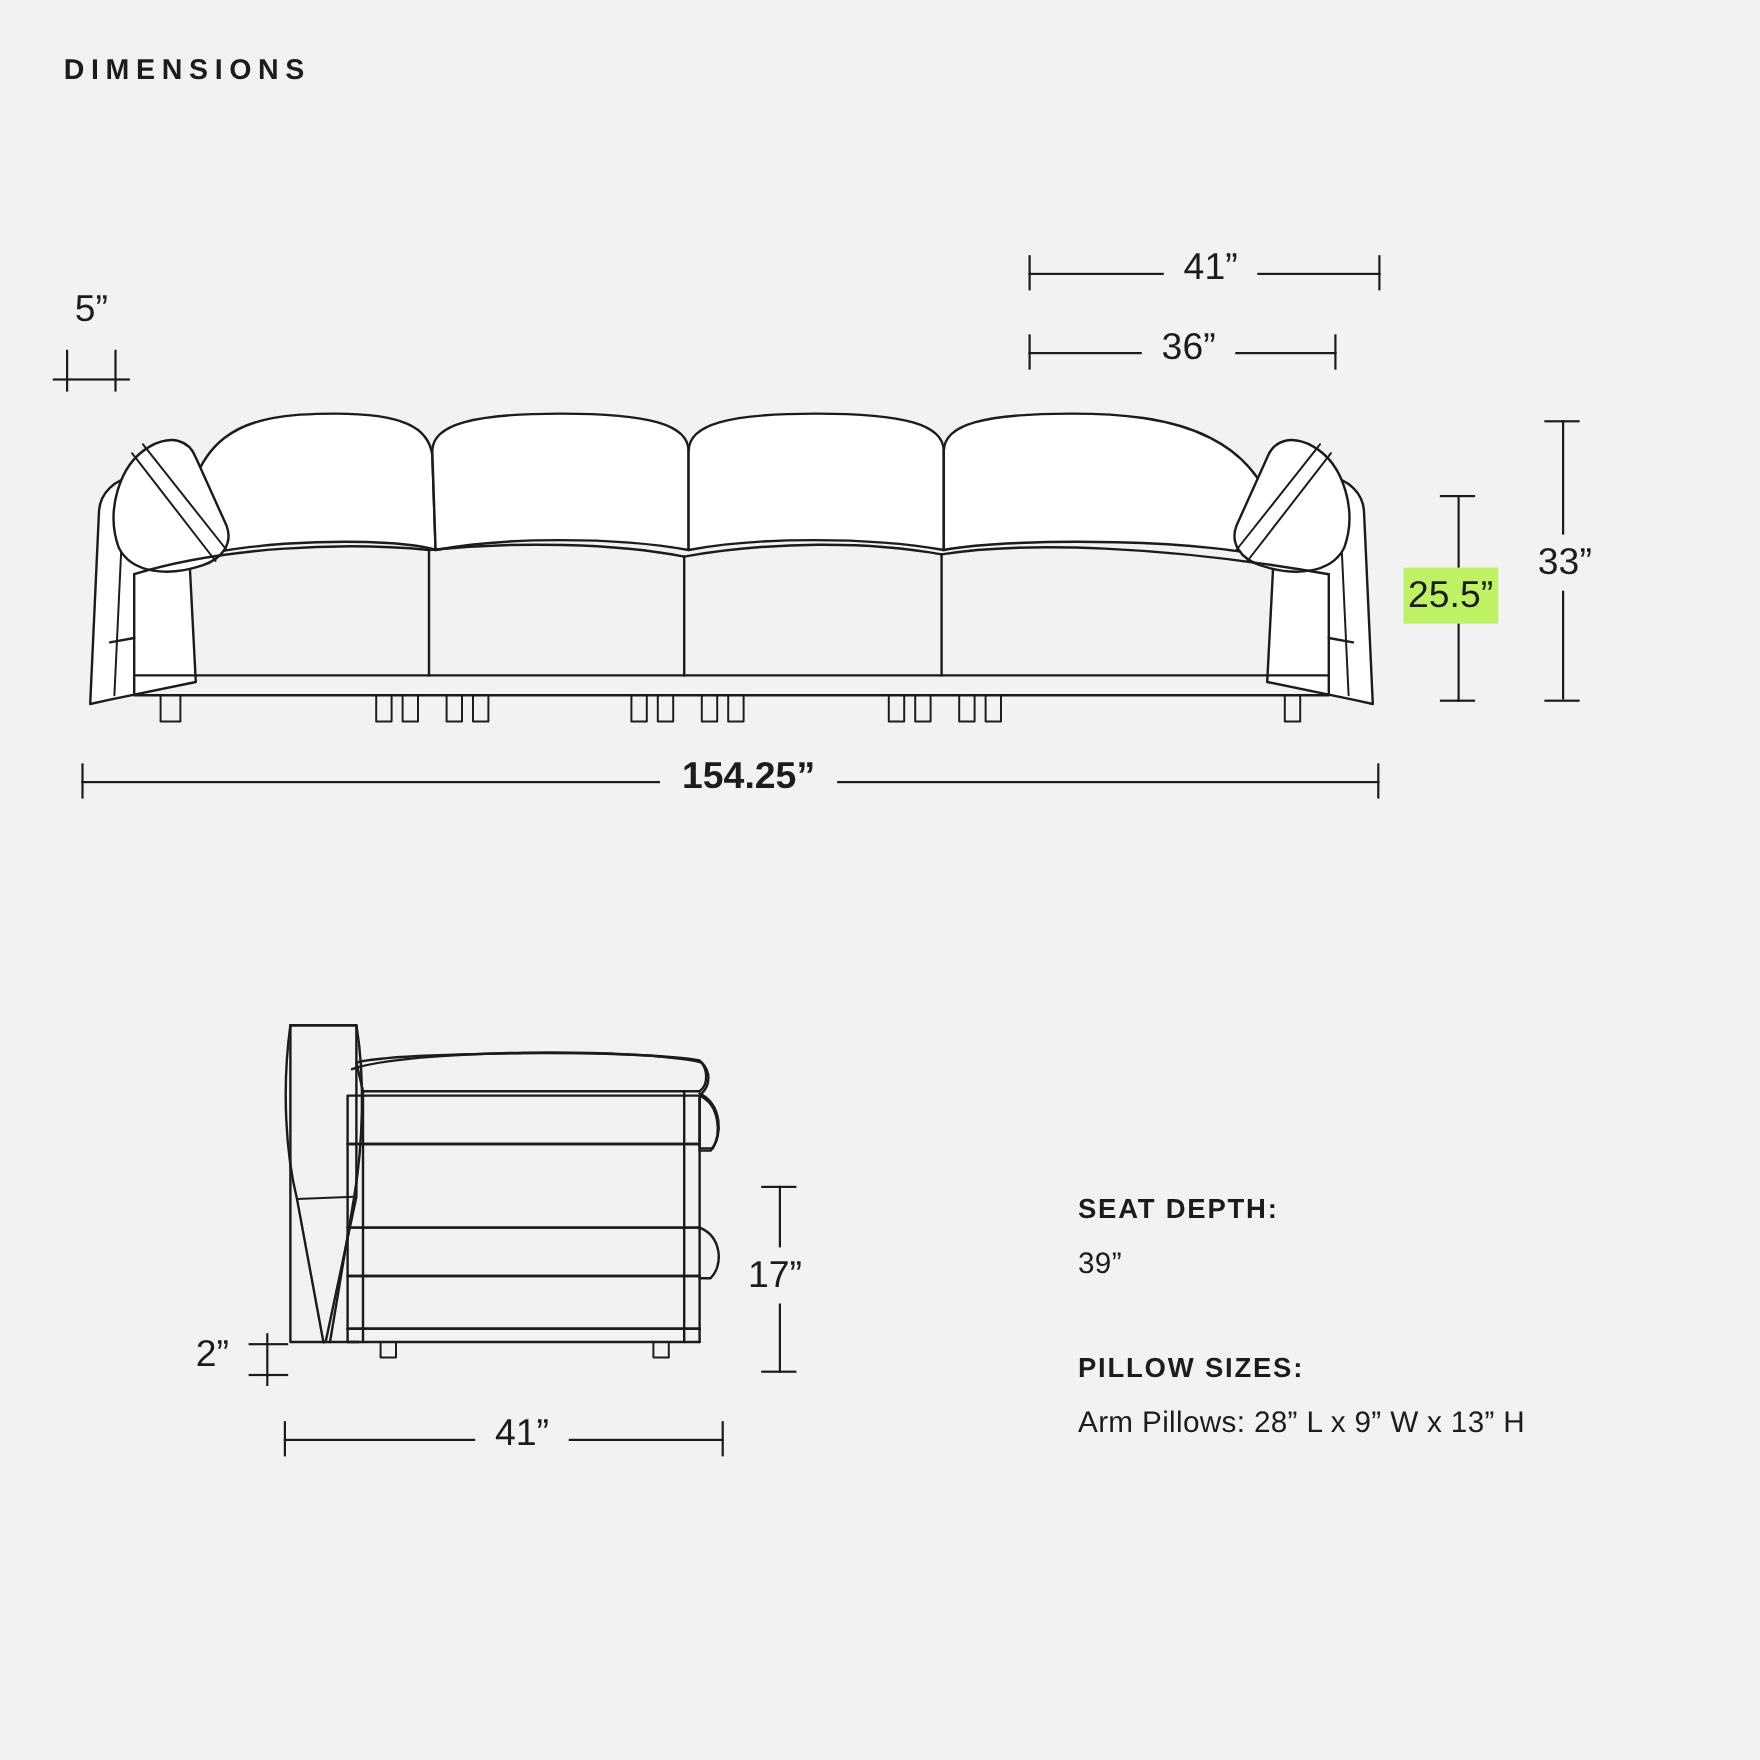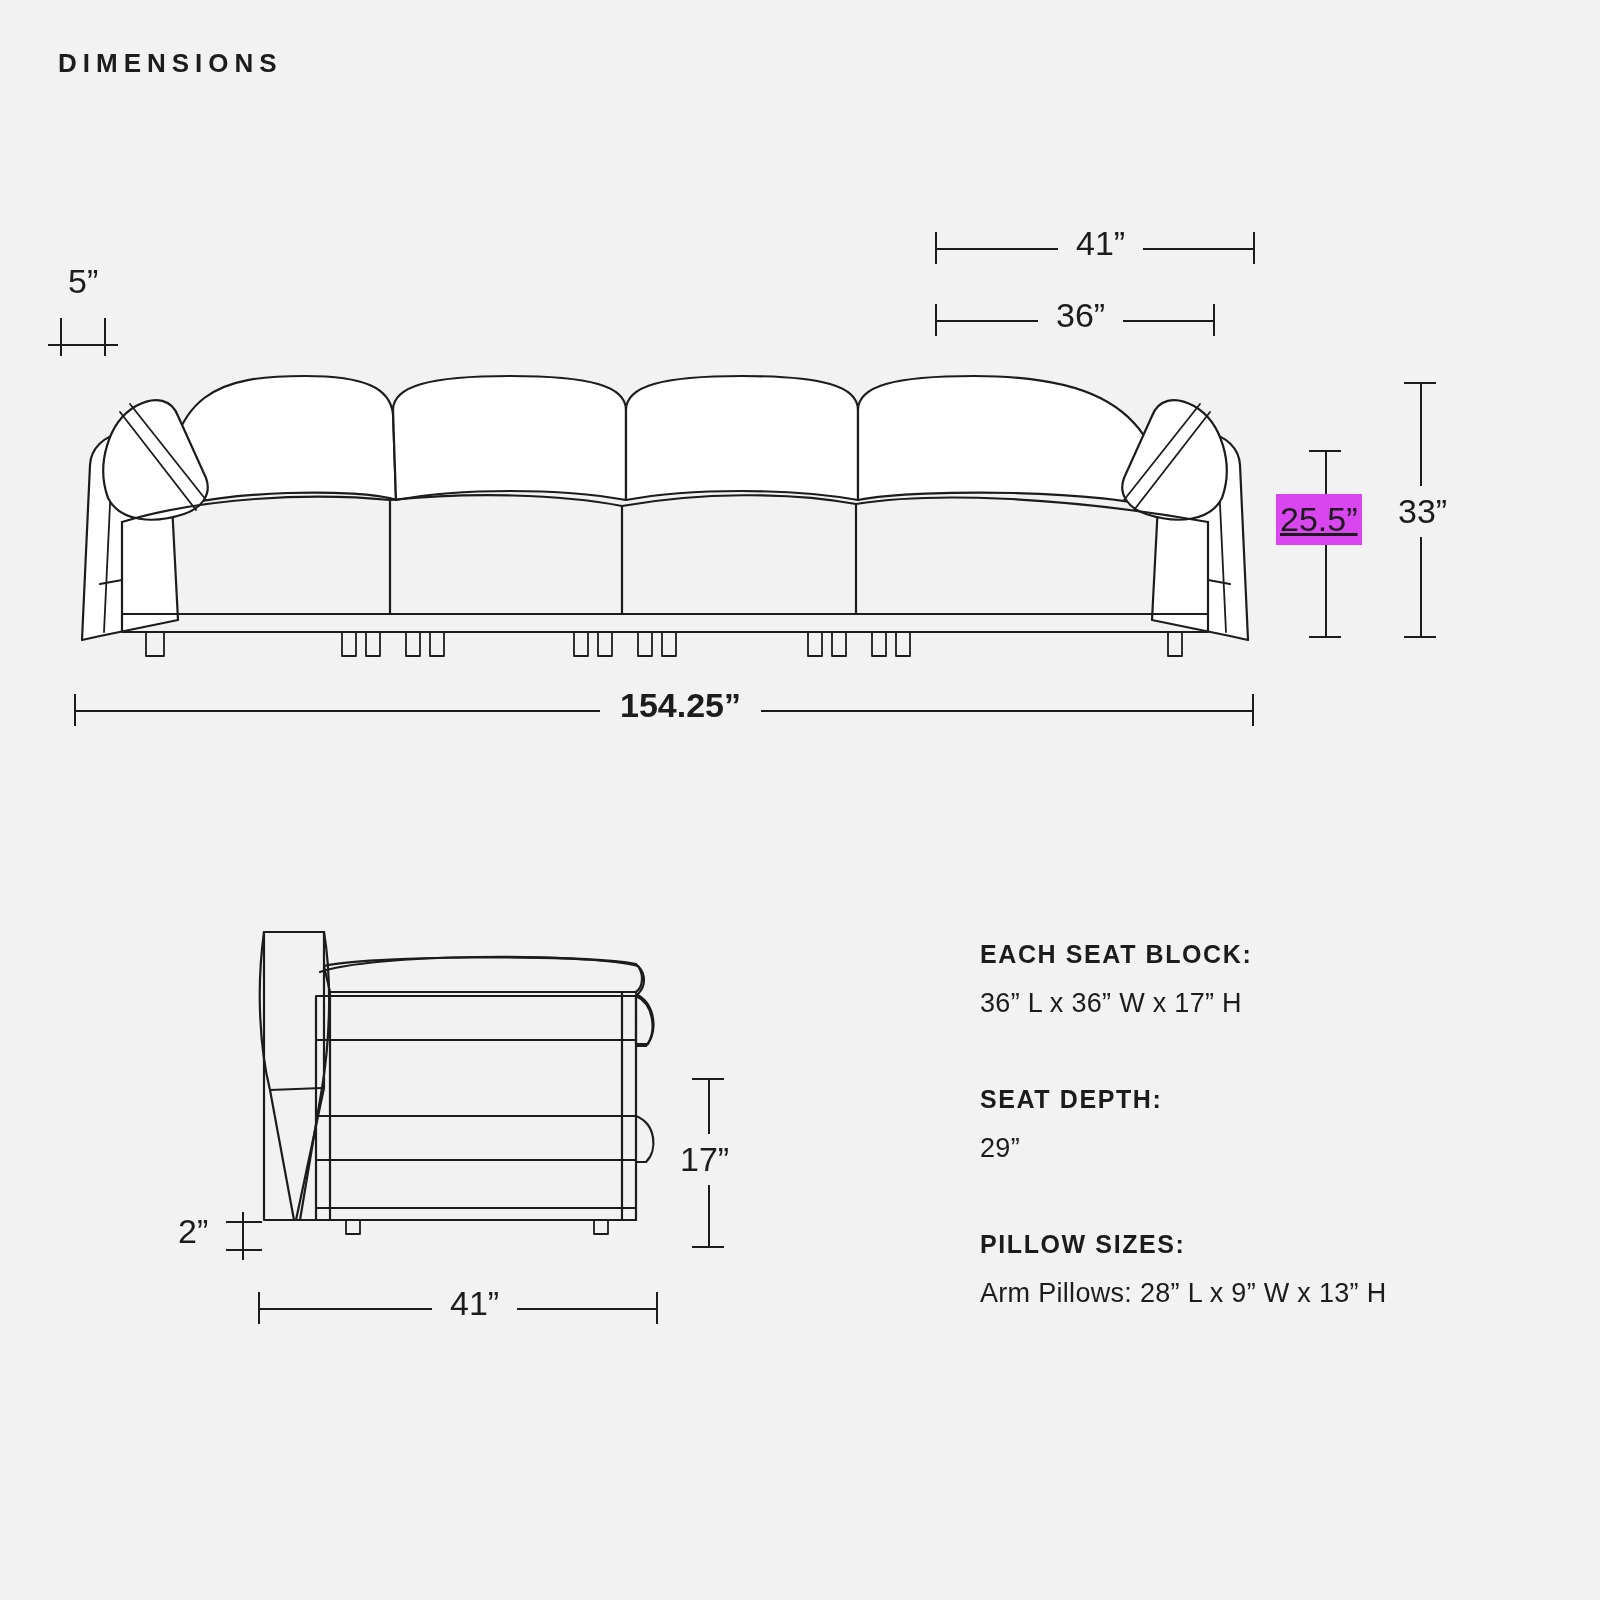--- a/index.html
+++ b/index.html
@@ -164,21 +164,21 @@
     <div class="hline" style="left:935px; top:320px; width:280px;"></div>
     <div class="vline" style="left:935px; top:304px; height:32px;"></div>
     <div class="vline" style="left:1213px; top:304px; height:32px;"></div>
     <div class="dim-label" style="left:1038px; top:296px; background:#f2f2f2; padding:0 18px;">36”</div>
   </div>
 
   <div>
     <div class="vline" style="left:1325px; top:450px; height:188px;"></div>
     <div class="tick-h" style="left:1309px; top:450px; width:32px;"></div>
     <div class="tick-h" style="left:1309px; top:636px; width:32px;"></div>
-    <div class="dim-label" style="left:1276px; top:494px; background:#d946ef; padding:6px 4px;text-decoration:underline;">25.5”</div>
+    <div class="dim-label" style="left:1276px; top:516px; background:#bef264; padding:6px 4px;">25.5”</div>
   </div>
 
   <div>
     <div class="vline" style="left:1420px; top:382px; height:254px;"></div>
     <div class="tick-h" style="left:1404px; top:382px; width:32px;"></div>
     <div class="tick-h" style="left:1404px; top:636px; width:32px;"></div>
     <div class="dim-label" style="left:1394px; top:486px; background:#f2f2f2; padding:6px 4px;">33”</div>
   </div>
 
   <div>
@@ -237,28 +237,24 @@
     <div class="vline" style="left:242px; top:1212px; height:48px;"></div>
   </div>
 
   <div>
     <div class="hline" style="left:258px; top:1308px; width:400px;"></div>
     <div class="vline" style="left:258px; top:1292px; height:32px;"></div>
     <div class="vline" style="left:656px; top:1292px; height:32px;"></div>
     <div class="dim-label" style="left:432px; top:1284px; background:#f2f2f2; padding:0 18px;">41”</div>
   </div>
 
-  <div class="spec-block" style="top:940px;">
-    <div class="spec-head">EACH SEAT BLOCK:</div>
-    <div class="spec-line">36” L x 36” W x 17” H</div>
-  </div>
 
   <div class="spec-block" style="top:1085px;">
     <div class="spec-head">SEAT DEPTH:</div>
-    <div class="spec-line">29”</div>
+    <div class="spec-line">39”</div>
   </div>
 
   <div class="spec-block" style="top:1230px;">
     <div class="spec-head">PILLOW SIZES:</div>
     <div class="spec-line">Arm Pillows: 28” L x 9” W x 13” H</div>
   </div>
 
 </div>
 
 </body></html>

